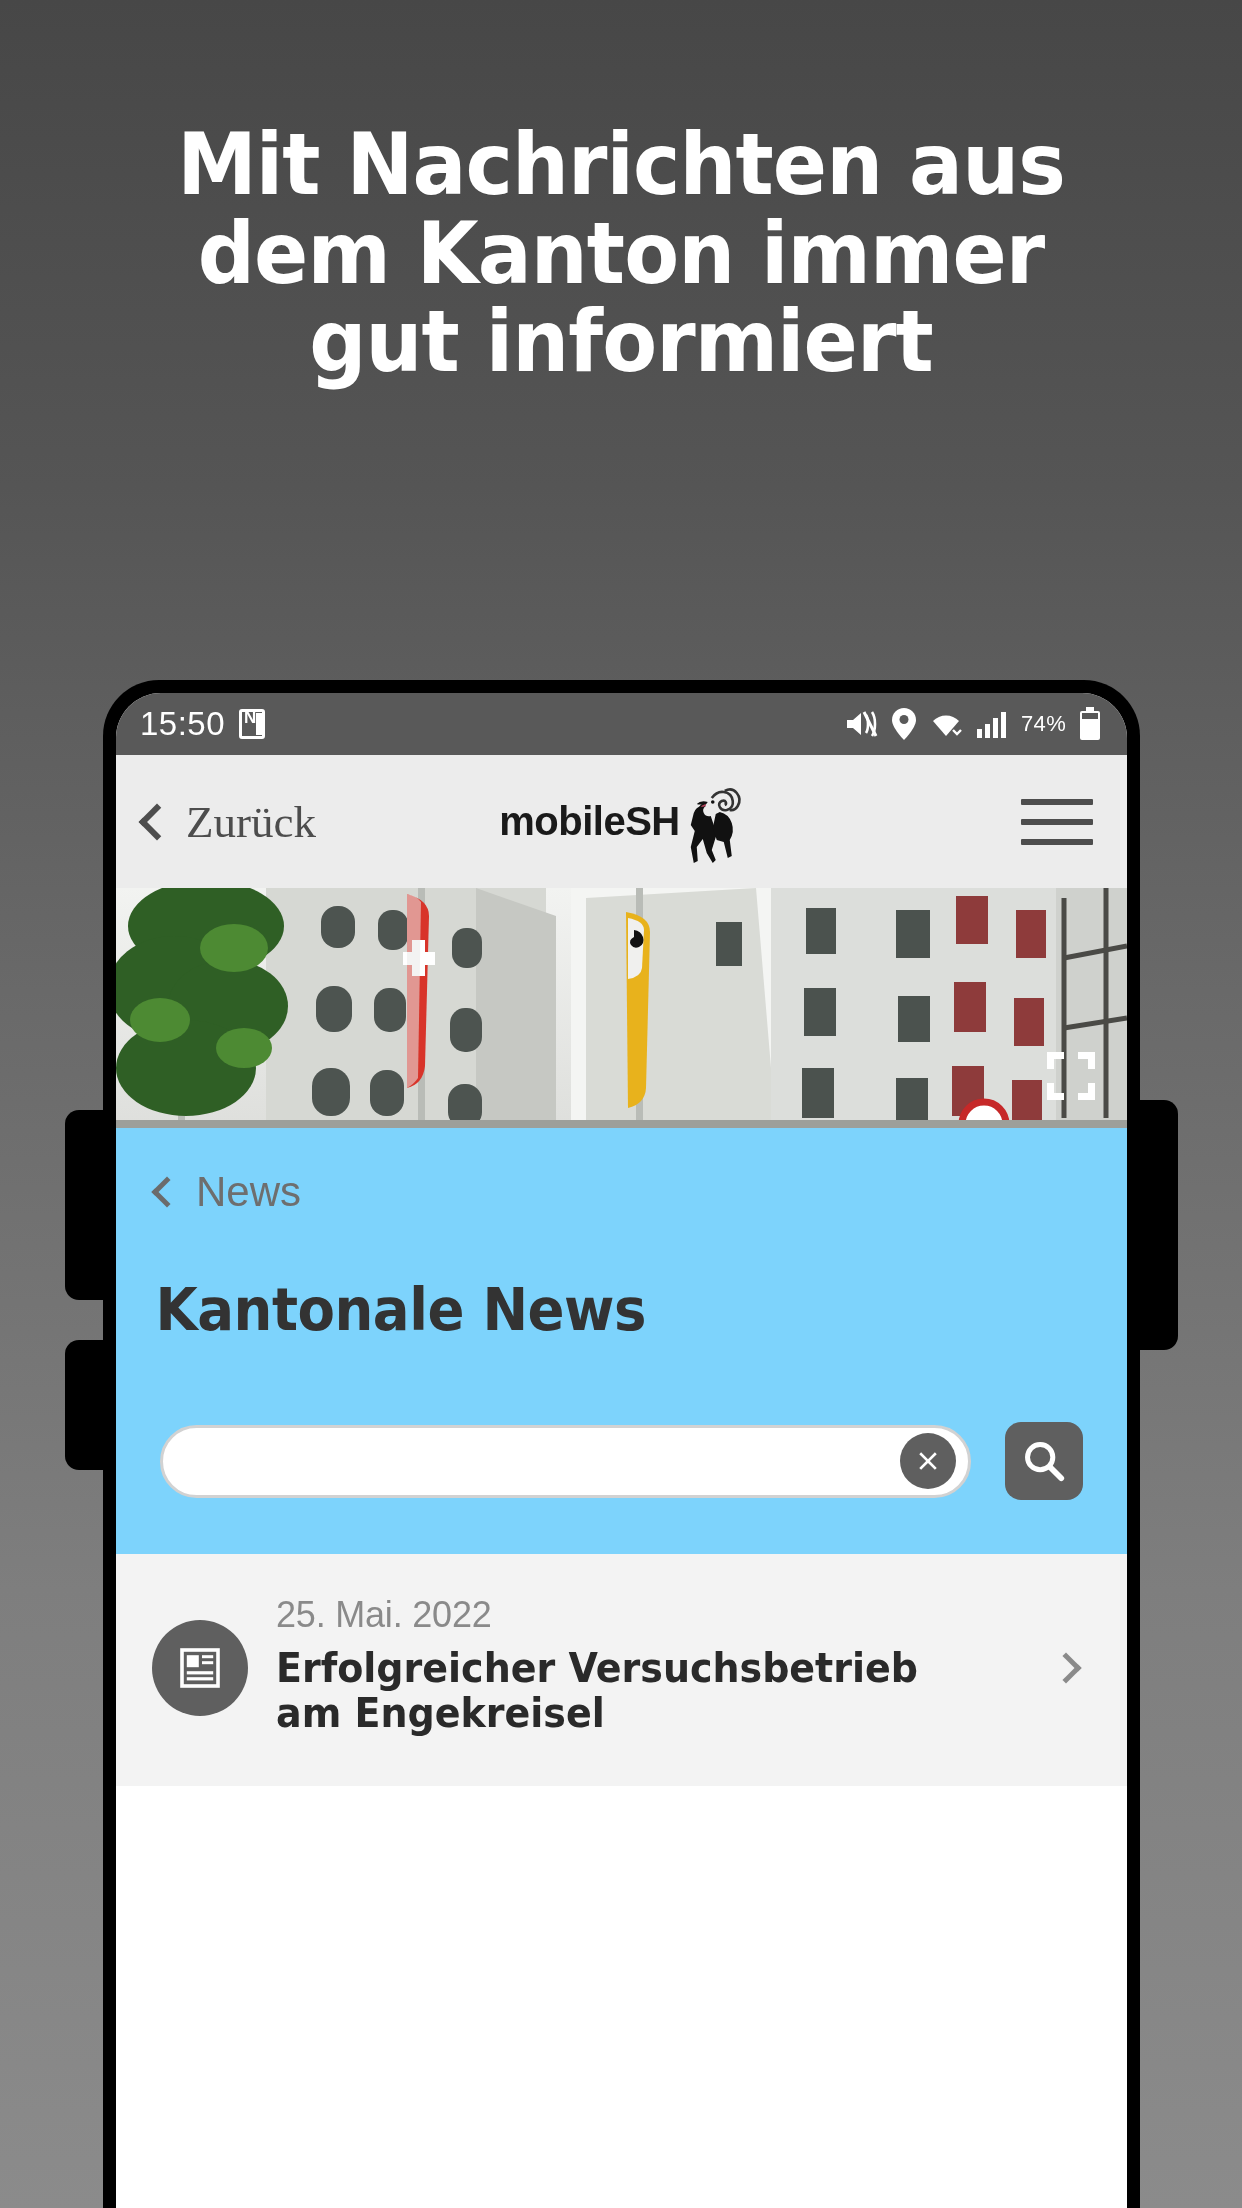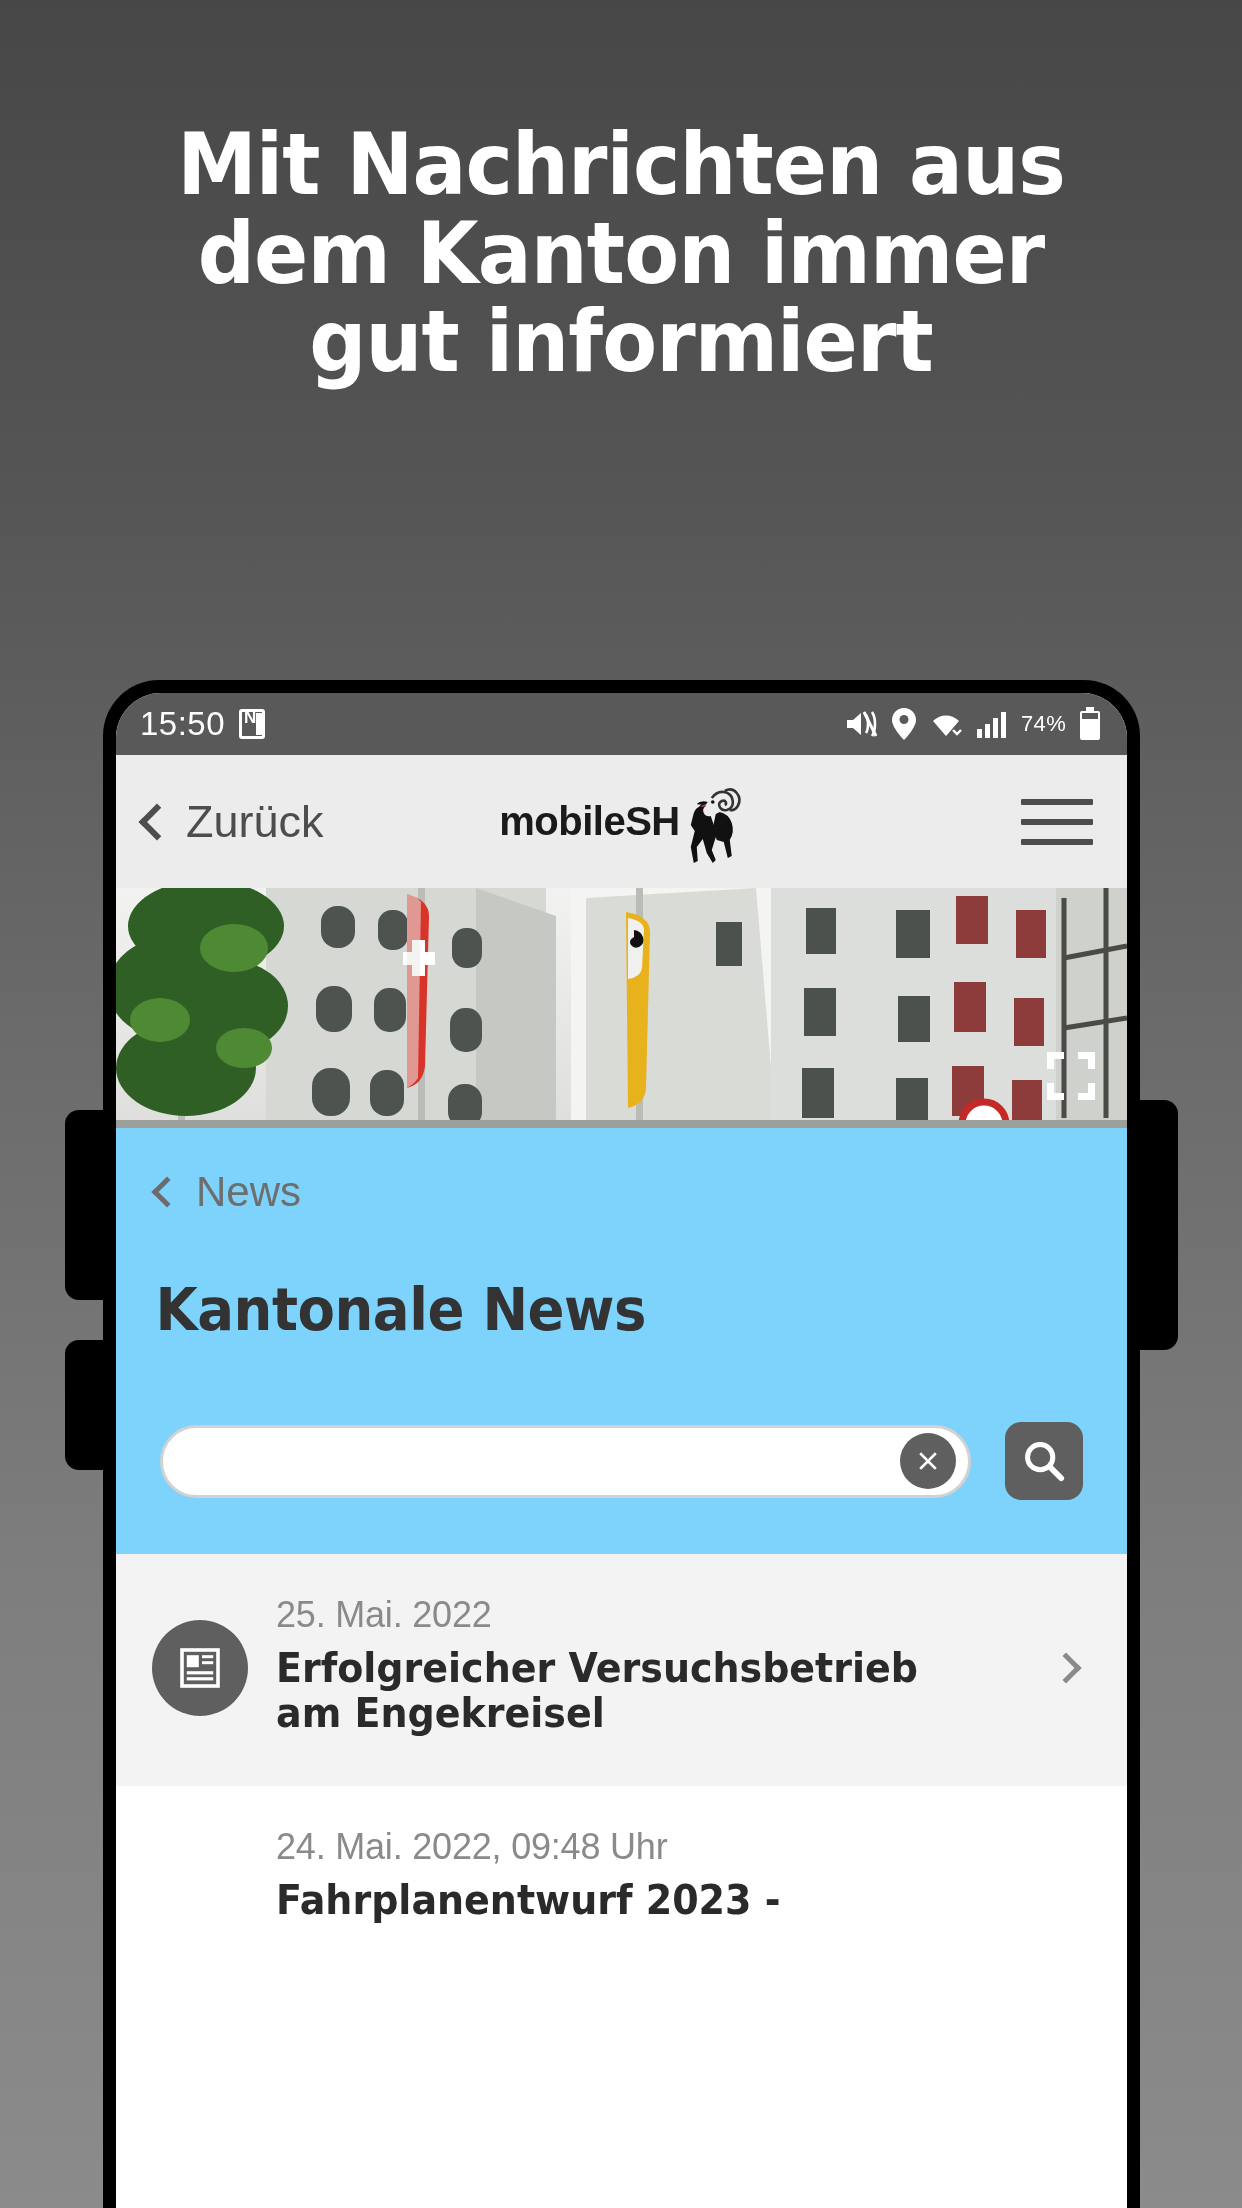--- a/index.html
+++ b/index.html
@@ -73,21 +73,21 @@
     display:flex; align-items:center;
     padding:0 34px 0 28px;
     position:relative;
   }
   .back-btn { display:flex; align-items:center; gap:16px; color:#4d4d4d; }
   .chev-l {
     width:26px; height:26px;
     border-left:6px solid #4d4d4d; border-bottom:6px solid #4d4d4d;
     transform:rotate(45deg);
   }
-  .back-label { font-size:45px; color:#4d4d4d; font-family:Liberation Sans, sans-serif; }
+  .back-label { font-size:45px; color:#4d4d4d; font-family:Liberation Serif, serif; }
   .brand {
     position:absolute; left:50%; top:50%;
     transform:translate(-50%,-50%);
     display:flex; align-items:center; gap:2px;
   }
   .brand-text { font-size:40px; font-weight:bold; color:#1a1a1a; letter-spacing:-.5px; }
   .hamburger { margin-left:auto; display:flex; flex-direction:column; gap:14px; }
   .hamburger i { display:block; width:72px; height:6px; background:#4d4d4d; border-radius:1px; }
 
   
@@ -362,29 +362,17 @@
               <rect x="5.4" y="16.6" width="13.2" height="1.6" fill="#fff"></rect>
             </svg>
           </div>
           <div class="news-body">
             <div class="news-date">25. Mai. 2022</div>
             <div class="news-title">Erfolgreicher Versuchsbetrieb am Engekreisel</div>
           </div>
           <span class="chev-r"></span>
         </div>
 
-        <div class="news-item">
-          <div class="news-ico" style="visibility:hidden">
-            <svg viewBox="0 0 24 24">
-              <rect x="3" y="3" width="18" height="18" fill="none" stroke="#fff" stroke-width="1.8"></rect>
-            </svg>
-          </div>
-          <div class="news-body">
-            <div class="news-date">24. Mai. 2022, 09:48 Uhr</div>
-            <div class="news-title">Fahrplanentwurf 2023 -</div>
-          </div>
-          <span class="chev-r" style="visibility:hidden"></span>
-        </div>
 
       </div>
     </div>
   </div>
 </div>
 
 </body></html>

